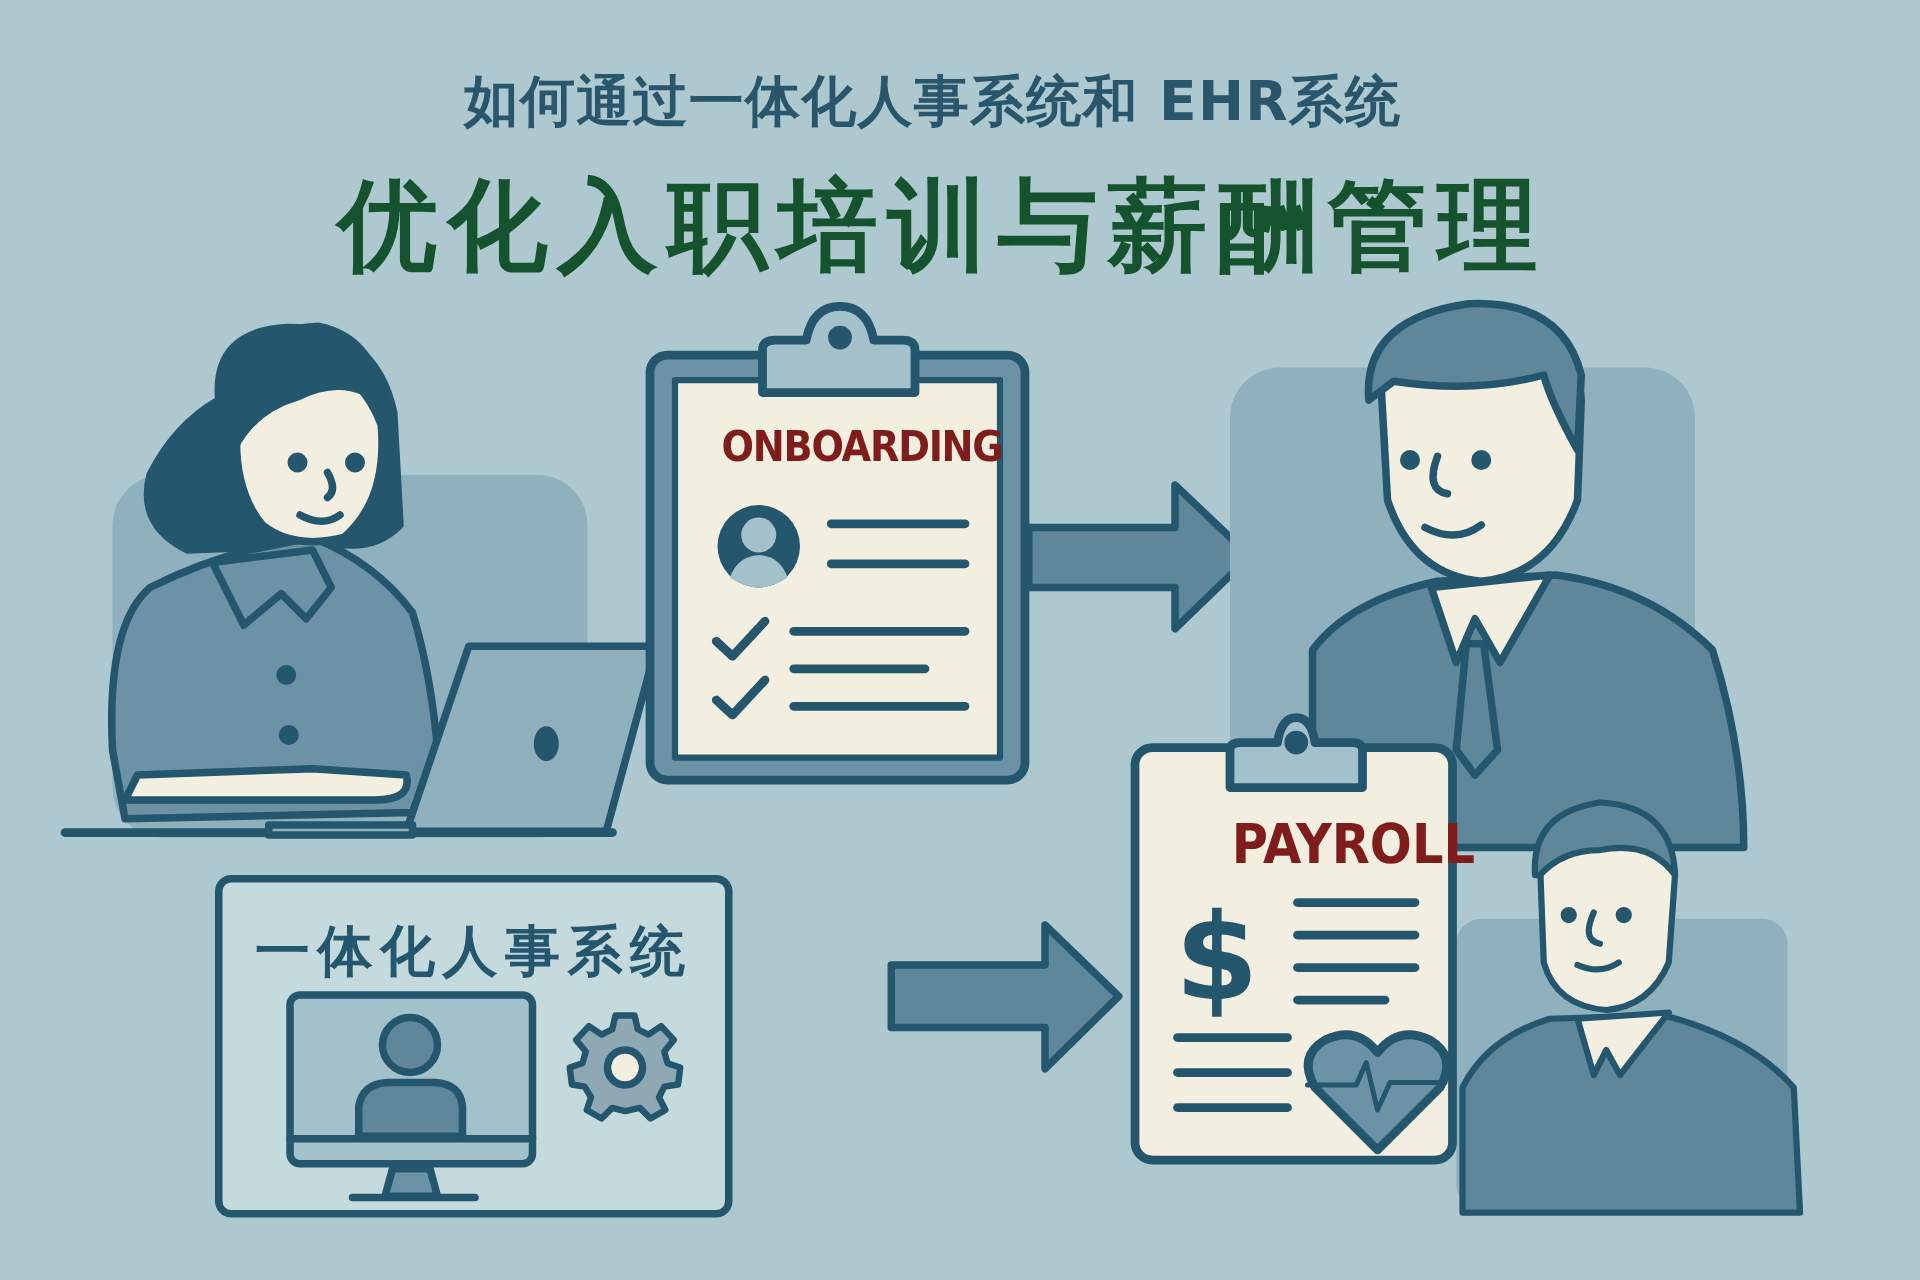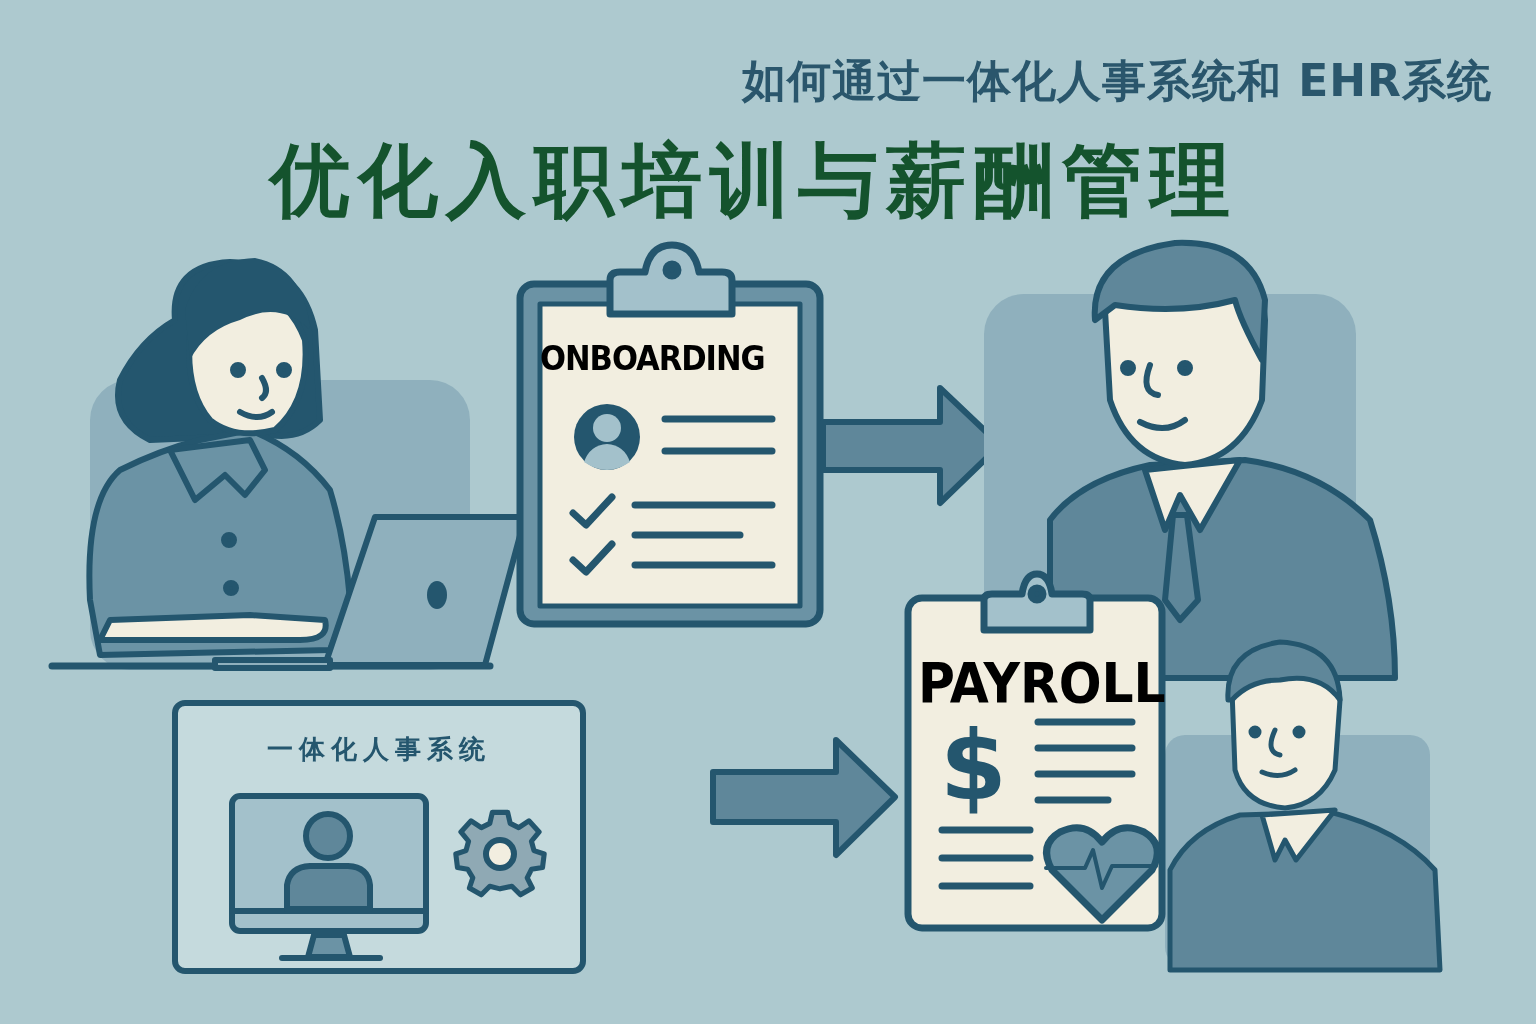--- a/index.html
+++ b/index.html
@@ -4,39 +4,39 @@
 <style>
   html, body { margin: 0; padding: 0; }
   body {
     width: 1536px; height: 1024px; overflow: hidden;
     background: #adc9cf;
     font-family: "DejaVu Sans", "Liberation Sans", sans-serif;
     position: relative;
   }
   .subtitle {
     position: absolute; left: 0; top: 52px; width: 1492px;
-    text-align: right; font-size: 44px; font-weight: bold;
+    text-align: center; font-size: 44px; font-weight: bold;
     color: #2a566c; letter-spacing: 1px;
   }
   .title {
     position: absolute; left: 0; top: 128px; width: 1508px;
     text-align: center; font-size: 80px; font-weight: bold;
     color: #14532d; letter-spacing: 8px;
   }
   svg.scene { position: absolute; left: 0; top: 0; }
   .clip-label {
-    position: absolute; text-align: left; font-weight: bold;
-    color: #000000; font-family: "DejaVu Sans Condensed", "DejaVu Sans", sans-serif;
+    position: absolute; text-align: right; font-weight: bold;
+    color: #7f1d1d; font-family: "DejaVu Sans Condensed", "DejaVu Sans", sans-serif;
   }
   .onboard-label { left: 540px; top: 338px; width: 262px; font-size: 34px; letter-spacing: -1px; }
-  .payroll-label { left: 918px; top: 650px; width: 236px; font-size: 56px; }
+  .payroll-label { left: 944px; top: 650px; width: 236px; font-size: 44px; }
   .dollar { position: absolute; left: 940px; top: 710px; font-size: 96px; font-weight: bold; color: #24566e; }
   .sys-label {
     position: absolute; left: 176px; top: 732px; width: 406px;
-    text-align: center; font-size: 26px; font-weight: bold; color: #24566e; letter-spacing: 6px;
+    text-align: center; font-size: 44px; font-weight: bold; color: #24566e; letter-spacing: 6px;
   }
 </style>
 </head>
 <body>
 
 <svg class="scene" width="1536" height="1024" viewBox="0 0 1536 1024">
 
   <rect x="90" y="380" width="380" height="290" rx="40" fill="#8fb0bd"></rect>
 
   <line x1="52" y1="666" x2="490" y2="666" stroke="#24566e" stroke-width="7" stroke-linecap="round"></line>

